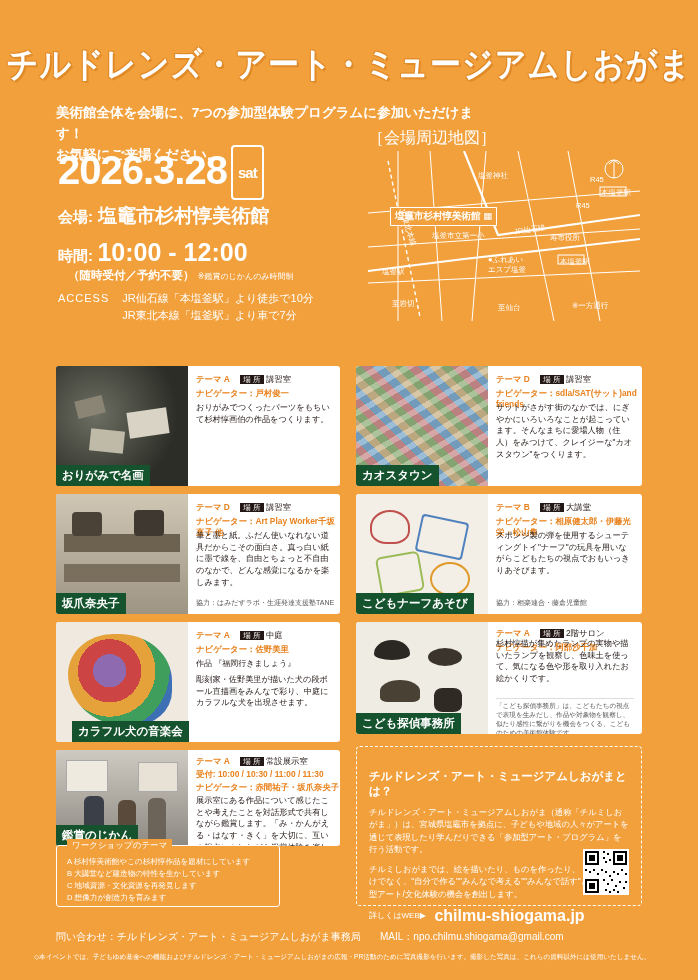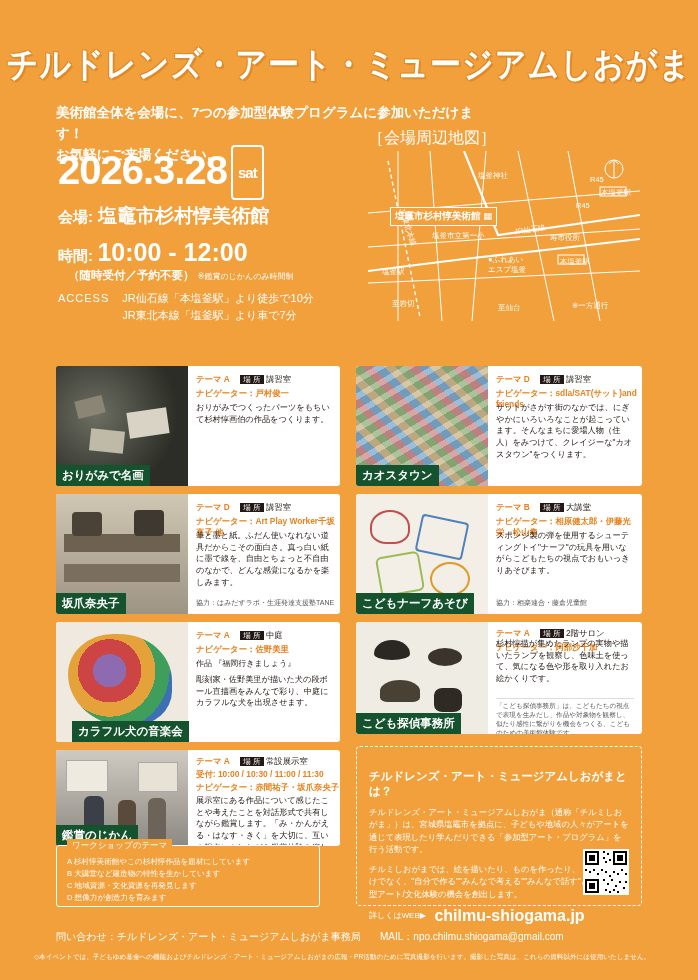--- a/index.html
+++ b/index.html
@@ -97,21 +97,21 @@
   .about h3{margin:12px 0 7px 0;font-size:11.5px;}
   .about p{margin:0 0 7px 0;font-size:8.3px;line-height:1.5;}
   .about .url{font-size:16px;font-weight:bold;letter-spacing:0px;}
   .about .urlsmall{font-size:8px;vertical-align:3px;margin-right:4px;}
   .qr{
     position:absolute;right:12px;bottom:10px;width:46px;height:46px;background:#fff;
   }
 
   
   .legend{
-    position:absolute;left:56px;top:845px;width:264px;height:62px;
+    position:absolute;left:56px;top:845px;width:224px;height:62px;
     border:1px solid #fff;border-radius:3px;color:#fff;
     font-size:7.6px;line-height:1.6;padding:10px 8px 4px 10px;box-sizing:border-box;
   }
   .legend .hd{
     position:absolute;left:10px;top:-7px;background:#F2A03C;padding:0 5px;font-size:8.5px;
   }
 
   
   .footer{
     position:absolute;left:0;top:930px;width:698px;color:#fff;

